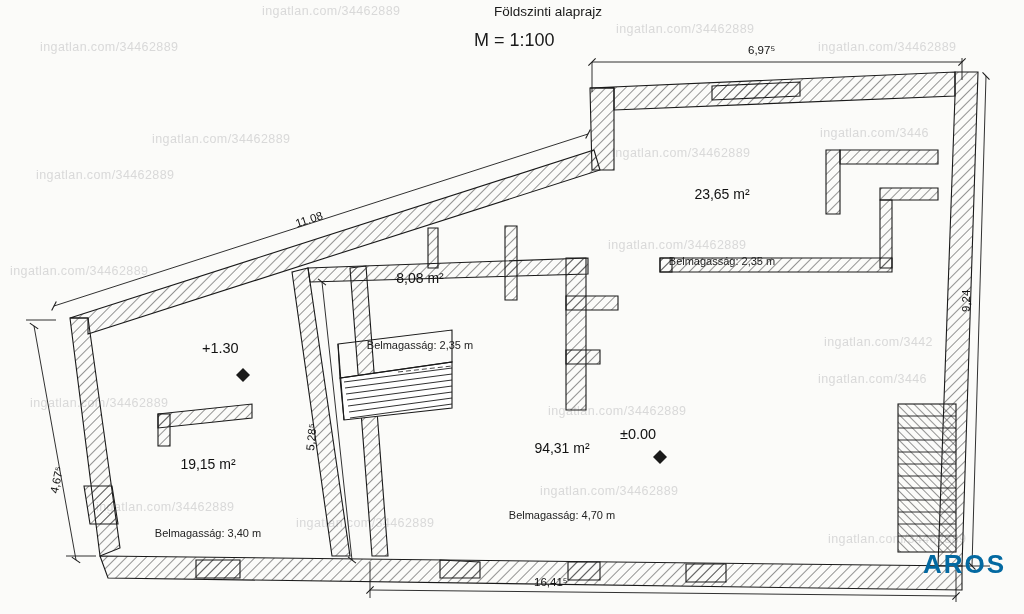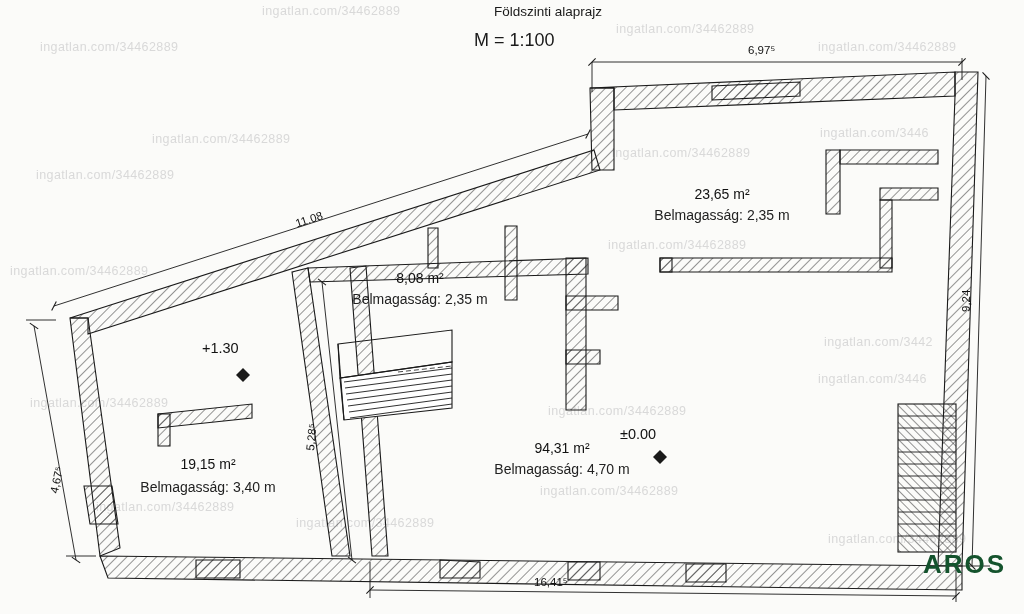--- a/index.html
+++ b/index.html
@@ -48,24 +48,25 @@
   }
   .room-area {
     position: absolute;
     font-size: 14px;
     color: #111;
     white-space: nowrap;
     text-align: center;
   }
   .room-h {
     position: absolute;
-    font-size: 14px;
+    font-size: 11px;
     color: #222;
     white-space: nowrap;
     text-align: center;
+    margin-top: 48px;
   }
   .lvl {
     position: absolute;
     font-size: 14.5px;
     color: #111;
     white-space: nowrap;
   }
   .dim {
     position: absolute;
     font-size: 11.5px;
@@ -103,21 +104,21 @@
     font-weight: bold;
     color: #6a6a6a;
     letter-spacing: 0.5px;
   }
   .brandmark {
     position: absolute;
     right: 18px;
     bottom: 34px;
     font-size: 26px;
     font-weight: bold;
-    color: #14532d;
+    color: #0369a1;
     letter-spacing: 2px;
     user-select: none;
   }
 </style>
 </head>
 <body>
 
 <div id="sheet">
 
   <div class="wm" style="left:262px; top:4px;">ingatlan.com/34462889</div>

